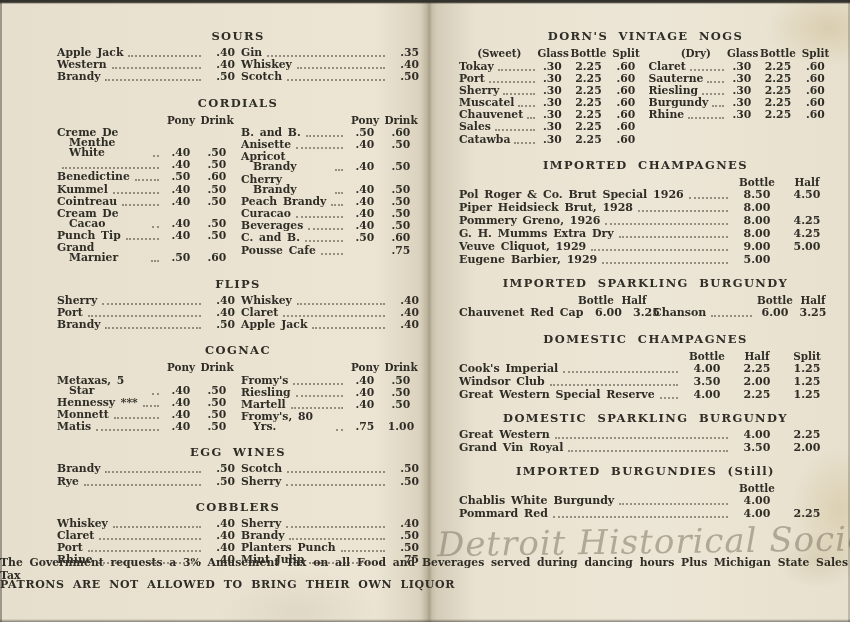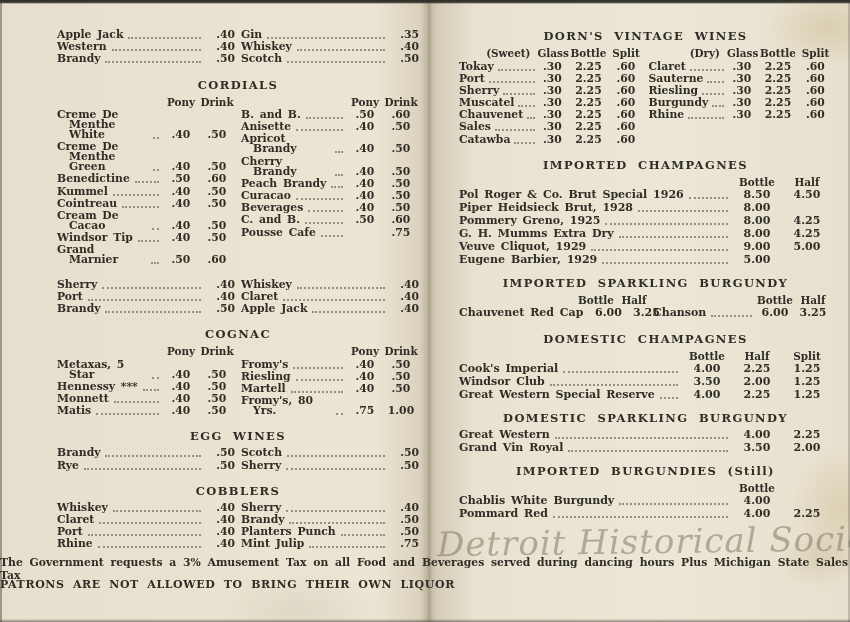--- a/index.html
+++ b/index.html
@@ -30,21 +30,21 @@
   .row{display:flex;align-items:flex-end;margin-bottom:2.2px;font-size:10.8px;line-height:10px;word-spacing:2px;}
   .row.head{margin-bottom:3.5px;}
   .label{padding-left:12px;text-indent:-12px;}
   .nowrap{white-space:nowrap;}
   .leader{flex:1 1 8px;min-width:6px;border-bottom:2px dotted rgba(63,58,45,.50);margin:0 4px 1px 5px;height:0;align-self:flex-end;}
   .gap8{flex:1 1 6px;min-width:6px;}
   .flex1{flex:1;}
   .p{flex:0 0 auto;width:36px;text-align:center;}
   .p.single{width:30px;text-align:right;}
   .ph{font-size:10.4px;}
-  .wspacer{flex:1;text-align:right;padding-right:7px;}
+  .wspacer{flex:1;text-align:right;padding-right:16px;}
   .wlead{flex:1 1 4px;min-width:4px;border-bottom:2px dotted rgba(63,58,45,.50);margin:0 3px 1px 4px;height:0;align-self:flex-end;}
   .wg{flex:0 0 auto;width:30px;text-align:center;}
   .wb{flex:0 0 auto;width:42px;text-align:center;}
   .ws{flex:0 0 auto;width:33px;text-align:center;}
   .lp{flex:0 0 auto;width:50px;text-align:center;}
   .row.lrow{margin-bottom:3px;font-size:11px;}
   .duo{display:flex;}
   .half1{width:52%;}
   .half2{width:48%;}
   .dp{flex:0 0 auto;width:38px;text-align:center;}
@@ -53,20 +53,21 @@
   .footer-2{top:578px;font-size:11px;letter-spacing:.6px;word-spacing:4px;}
   .watermark{position:absolute;left:437px;top:521px;z-index:5;font-style:italic;font-weight:normal;
     font-size:34px;letter-spacing:1px;color:rgba(128,120,100,.55);white-space:nowrap;transform:rotate(-.8deg);}
 </style>
 </head>
 <body>
 
 <div class="spread">
   <div class="pageL" id="left-page">
       <div class="section">
+        <div class="title">SOURS</div>
         <div class="cols">
           <div class="col">
             <div class="row">
               <span class="label">Apple Jack</span>
               <span class="leader"></span>
               <span class="p single">.40</span>
             </div>
             <div class="row">
               <span class="label">Western</span>
               <span class="leader"></span>
@@ -106,21 +107,20 @@
               <span class="p ph">Pony</span>
               <span class="p ph">Drink</span>
             </div>
             <div class="row">
               <span class="label">Creme De Menthe White</span>
               <span class="leader"></span>
               <span class="p">.40</span>
               <span class="p">.50</span>
             </div>
             <div class="row">
-              <span class="label">Creme De Menthe Green</span>
               <span class="leader"></span>
               <span class="p">.40</span>
               <span class="p">.50</span>
             </div>
             <div class="row">
               <span class="label">Benedictine</span>
               <span class="leader"></span>
               <span class="p">.50</span>
               <span class="p">.60</span>
             </div>
@@ -136,21 +136,21 @@
               <span class="p">.40</span>
               <span class="p">.50</span>
             </div>
             <div class="row">
               <span class="label">Cream De Cacao</span>
               <span class="leader"></span>
               <span class="p">.40</span>
               <span class="p">.50</span>
             </div>
             <div class="row">
-              <span class="label">Windsor Tip</span>
+              <span class="label">Punch Tip</span>
               <span class="leader"></span>
               <span class="p">.40</span>
               <span class="p">.50</span>
             </div>
             <div class="row">
               <span class="label">Grand Marnier</span>
               <span class="leader"></span>
               <span class="p">.50</span>
               <span class="p">.60</span>
             </div>
@@ -212,20 +212,21 @@
             <div class="row">
               <span class="label">Pousse Cafe</span>
               <span class="leader"></span>
               <span class="p"></span>
               <span class="p">.75</span>
             </div>
           </div>
         </div>
       </div>
       <div class="section">
+        <div class="title">FLIPS</div>
         <div class="cols">
           <div class="col">
             <div class="row">
               <span class="label">Sherry</span>
               <span class="leader"></span>
               <span class="p single">.40</span>
             </div>
             <div class="row">
               <span class="label">Port</span>
               <span class="leader"></span>
@@ -397,21 +398,21 @@
               <span class="label">Mint Julip</span>
               <span class="leader"></span>
               <span class="p single">.75</span>
             </div>
           </div>
         </div>
       </div>
     </div>
   <div class="pageR" id="right-page">
       <div class="section">
-        <div class="title">DORN'S VINTAGE WINES</div>
+        <div class="title">DORN'S VINTAGE NOGS</div>
         <div class="cols">
           <div class="col">
             <div class="row head">
               <span class="wspacer ph">(Sweet)</span>
               <span class="wg ph">Glass</span>
               <span class="wb ph">Bottle</span>
               <span class="ws ph">Split</span>
             </div>
             <div class="row">
               <span class="label nowrap">Tokay</span>
@@ -521,21 +522,21 @@
           <span class="lp">8.50</span>
           <span class="lp">4.50</span>
         </div>
         <div class="row lrow">
           <span class="label nowrap">Piper Heidsieck Brut, 1928</span>
           <span class="leader"></span>
           <span class="lp">8.00</span>
           <span class="lp"></span>
         </div>
         <div class="row lrow">
-          <span class="label nowrap">Pommery Greno, 1925</span>
+          <span class="label nowrap">Pommery Greno, 1926</span>
           <span class="leader"></span>
           <span class="lp">8.00</span>
           <span class="lp">4.25</span>
         </div>
         <div class="row lrow">
           <span class="label nowrap">G. H. Mumms Extra Dry</span>
           <span class="leader"></span>
           <span class="lp">8.00</span>
           <span class="lp">4.25</span>
         </div>

